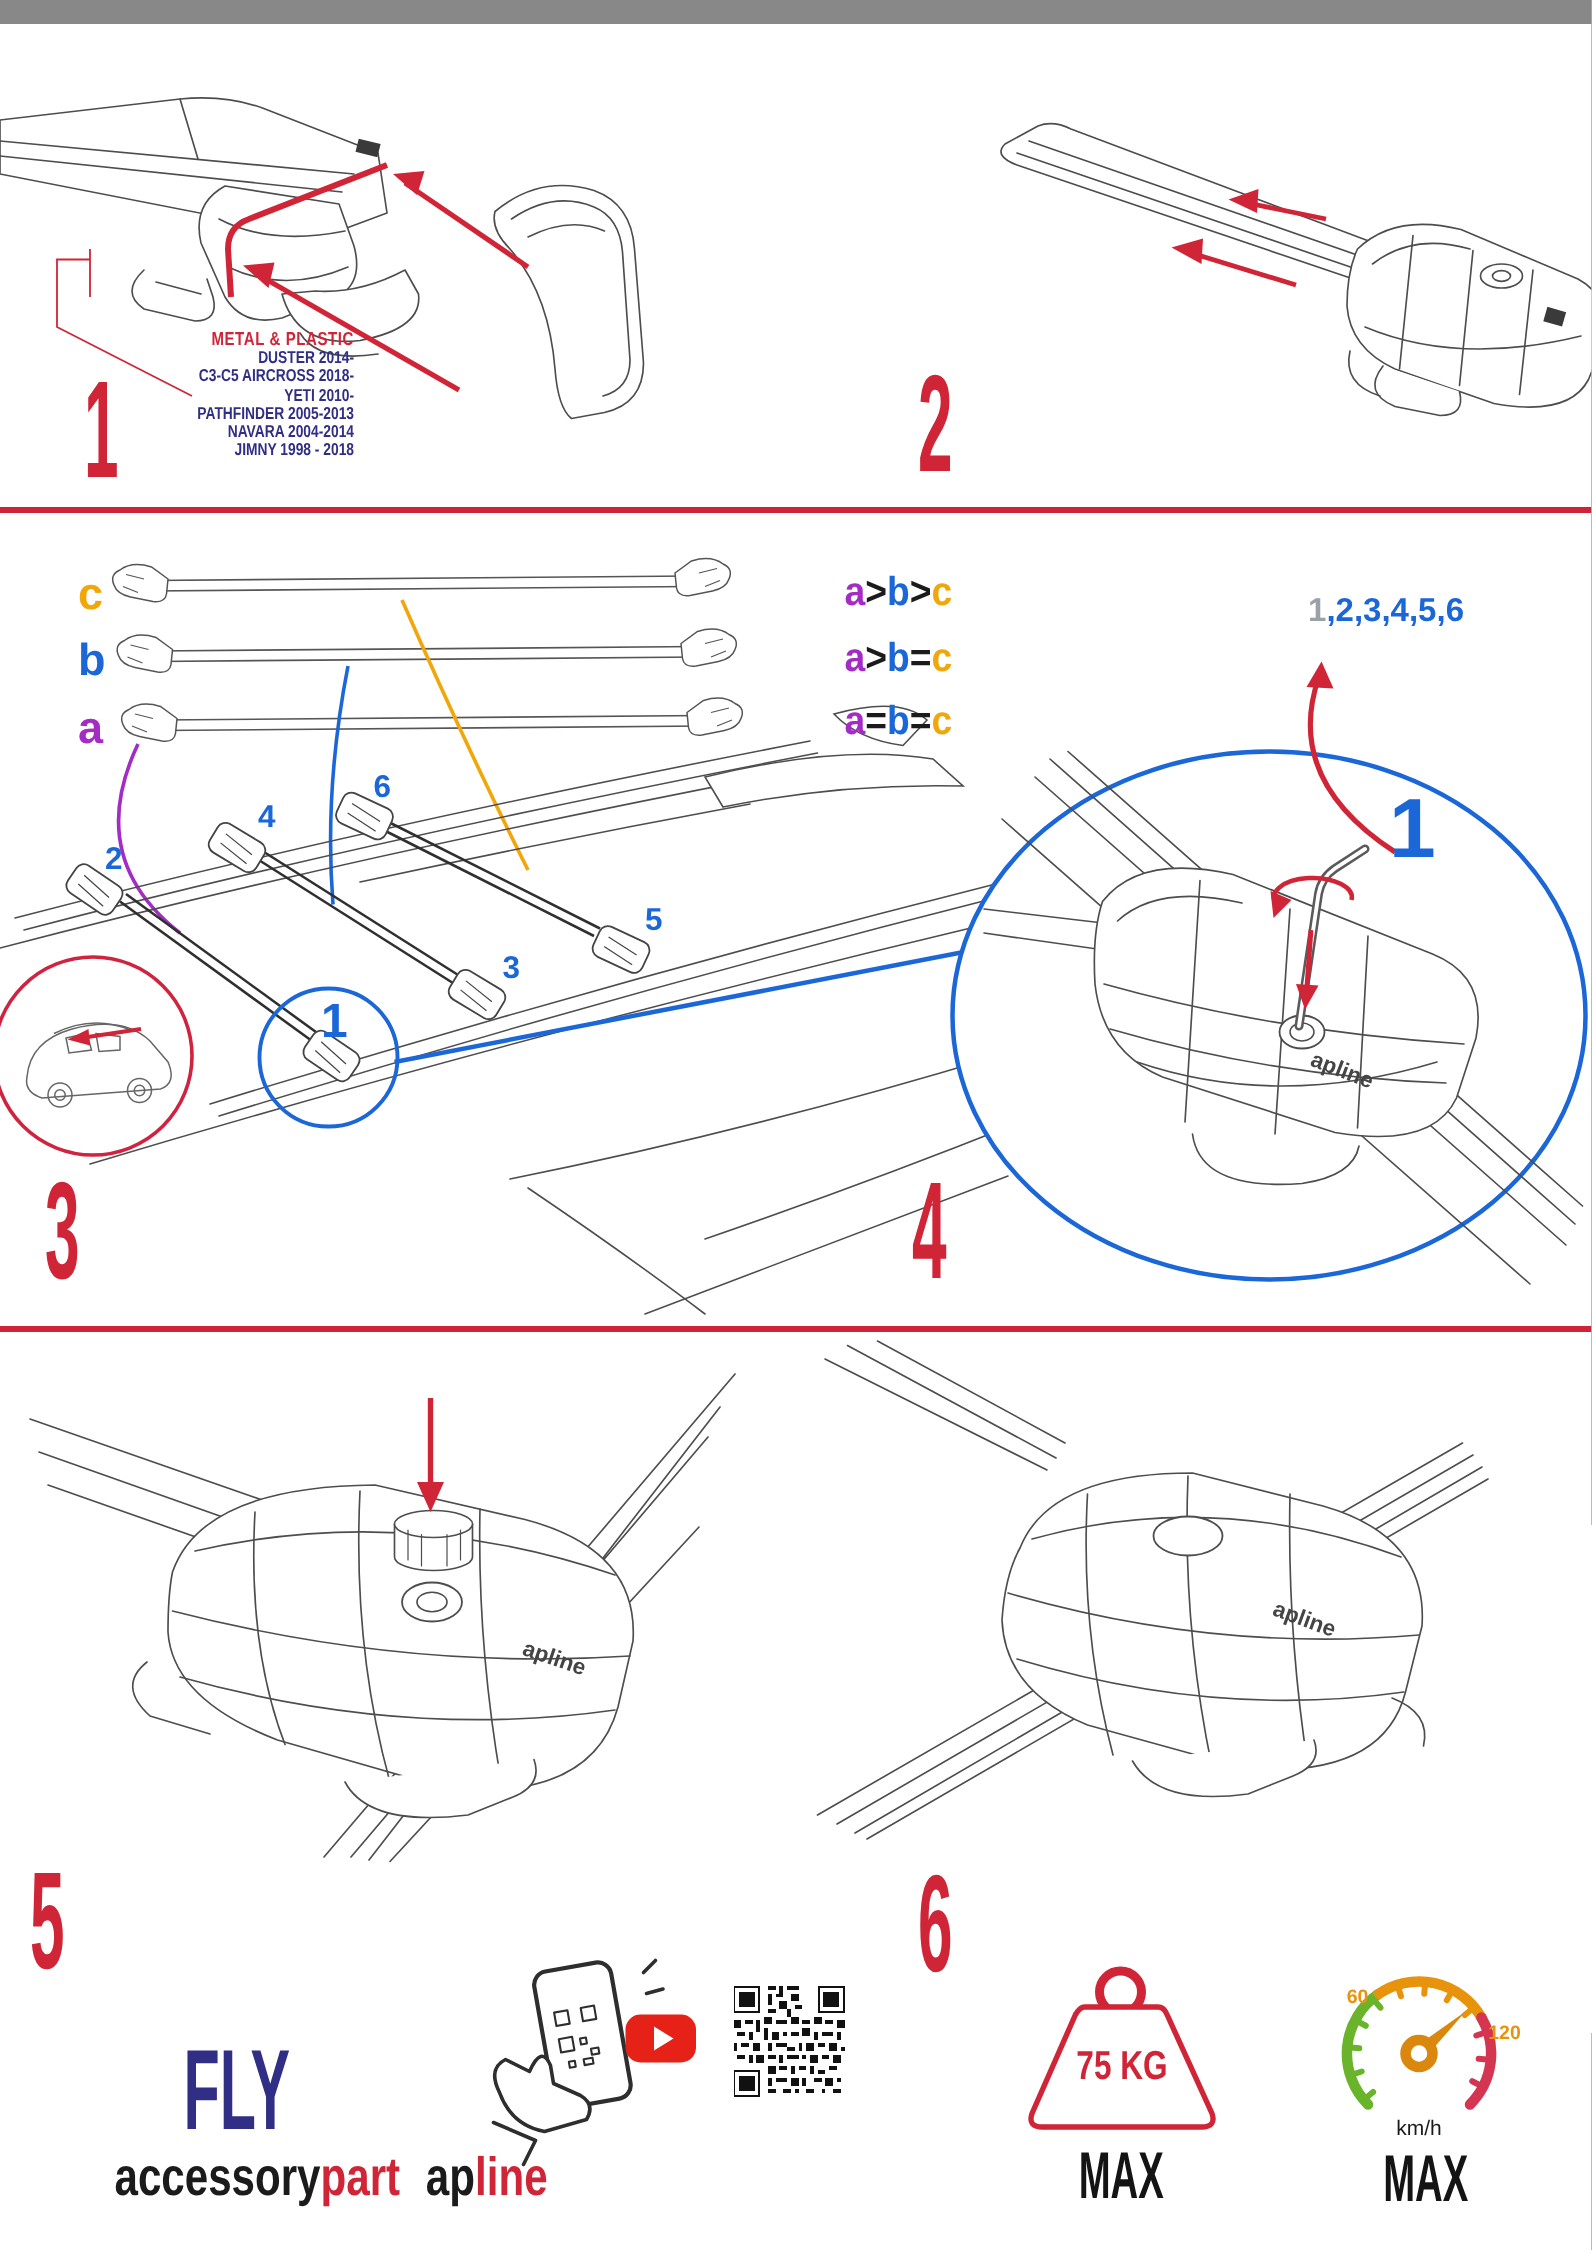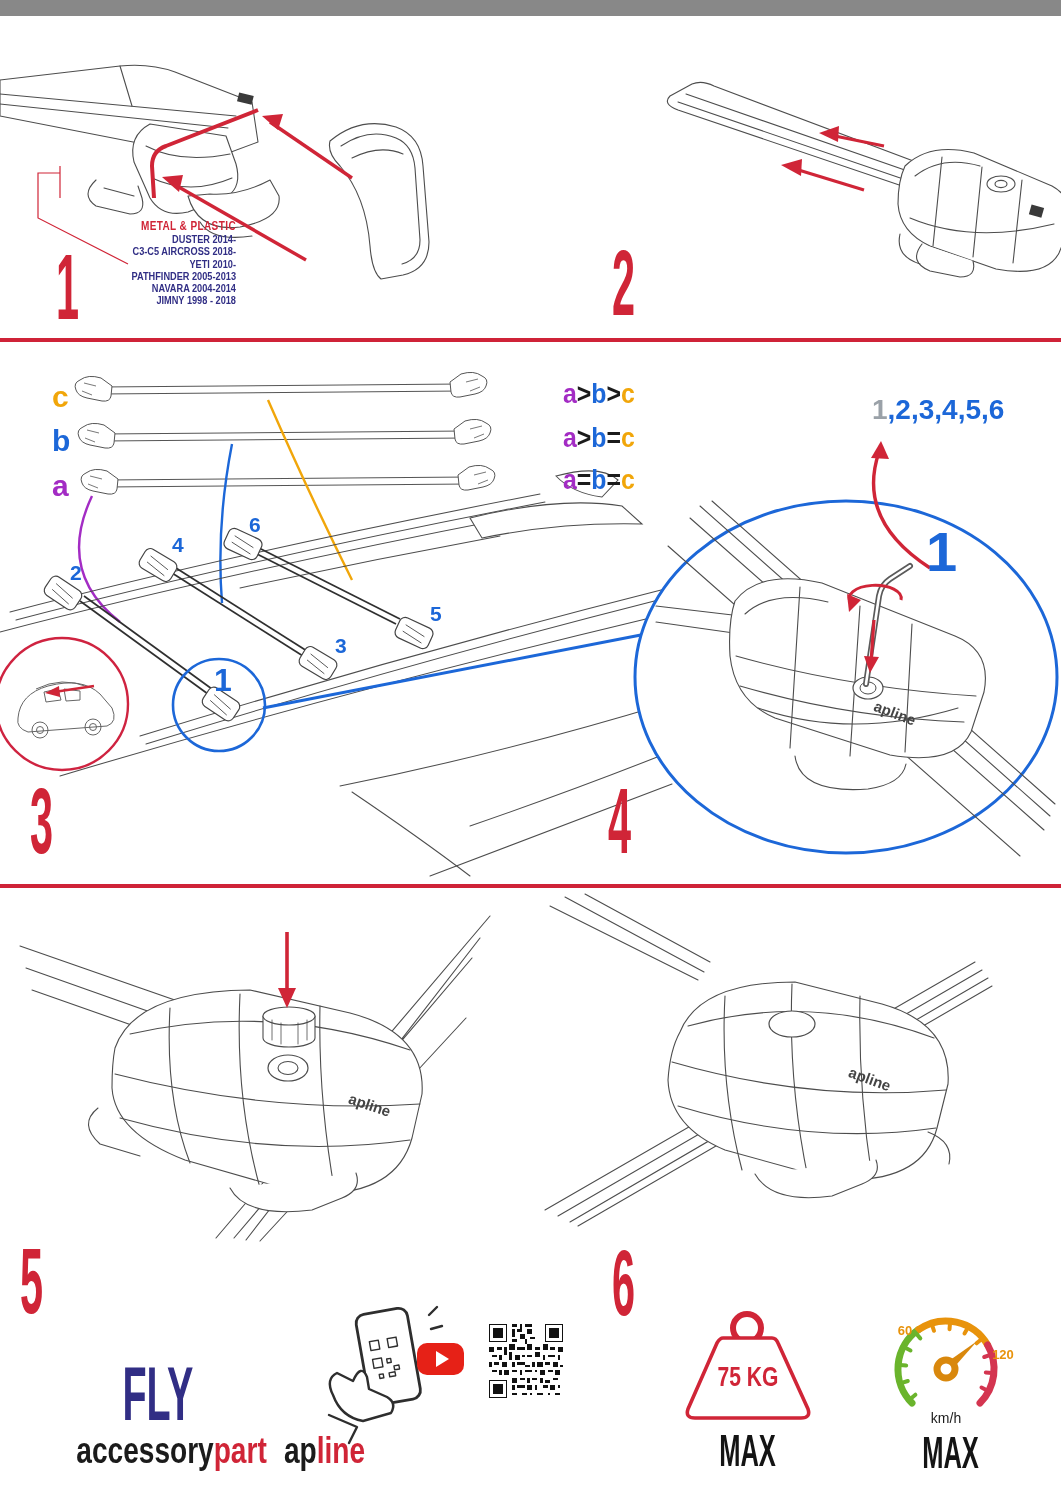--- a/index.html
+++ b/index.html
@@ -13,21 +13,21 @@
             transform:scaleX(.8);transform-origin:right top;line-height:1.06;}
   .matlabel{color:#d02537;font-size:12.5px;font-weight:700;letter-spacing:.5px;}
   .veh{color:#312e85;font-size:11.5px;font-weight:700;}
   .barlabel{position:absolute;left:52px;font-size:30px;font-weight:700;line-height:1;}
   .c-orange{color:#f1a60a}.c-blue{color:#1c67d8}.c-purple{color:#a32cc4}
   .c-black{color:#1b1b1b}.c-gray{color:#9aa1a8}.c-red{color:#d02537}
   .legend-row{position:absolute;left:563px;font-size:27px;font-weight:700;line-height:1;
               transform:scaleX(.92);transform-origin:left top;}
   .bluenum{position:absolute;color:#1c67d8;font-weight:700;font-size:21px;line-height:1;}
   .bignum1{position:absolute;color:#1c67d8;font-weight:700;font-size:32px;line-height:1;}
-  .seq{position:absolute;left:872px;top:380px;font-size:28px;font-weight:700;line-height:1;}
+  .seq{position:absolute;left:872px;top:380px;font-size:22px;font-weight:700;line-height:1;}
   .step1{position:absolute;left:926px;top:508px;color:#1c67d8;font-weight:700;font-size:56px;line-height:1;}
   .fly{position:absolute;left:90px;top:1340px;width:135px;text-align:center;color:#312e85;
        font-size:76px;font-weight:700;line-height:1;transform:scaleX(.52);transform-origin:center top;}
   .tagline{position:absolute;left:40px;top:1417px;width:330px;text-align:center;white-space:nowrap;
            font-size:36px;font-weight:700;line-height:1;transform:scaleX(.78);transform-origin:center top;}
   .kg{position:absolute;left:693px;top:1346px;width:110px;text-align:center;color:#d02537;
       font-size:27px;font-weight:700;transform:scaleX(.78);transform-origin:center top;}
   .maxlabel{position:absolute;width:115px;text-align:center;color:#141414;font-size:44px;
             font-weight:700;line-height:1;transform:scaleX(.58);transform-origin:center top;}
   .yt{position:absolute;left:417px;top:1327px;width:47px;height:32px;background:#e62117;

